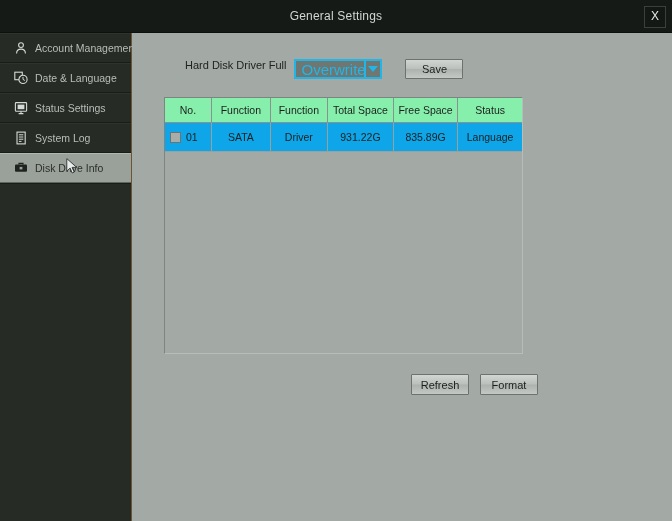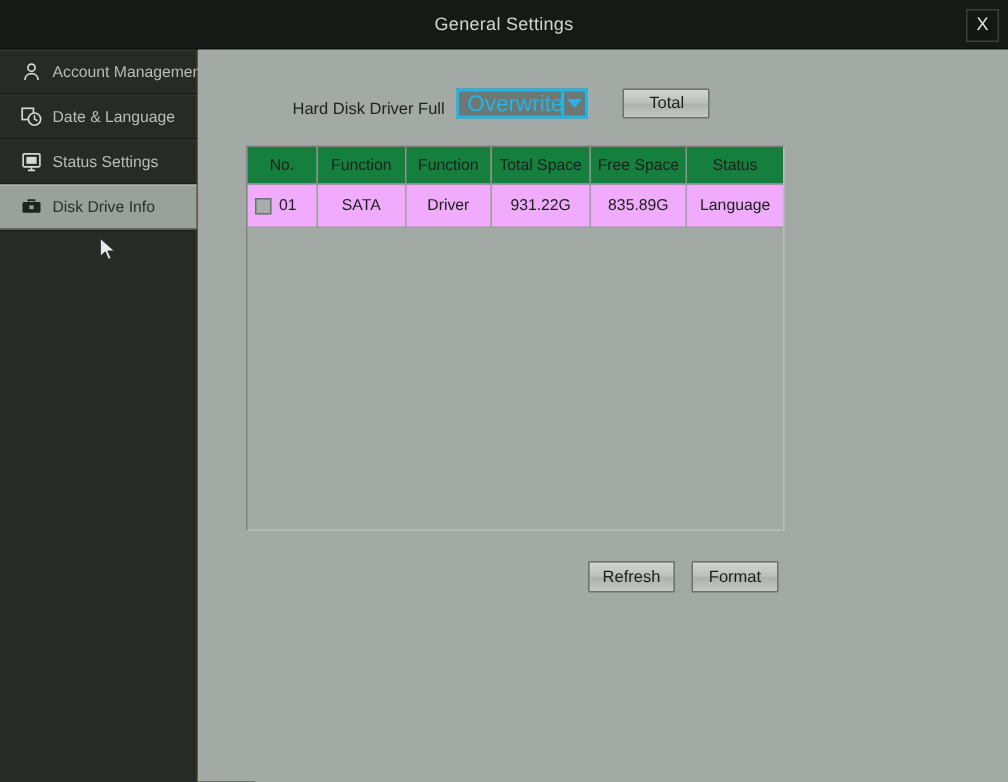--- a/index.html
+++ b/index.html
@@ -114,24 +114,24 @@
   
   .content {
     flex: 1;
     background: #a3a9a5;
     position: relative;
   }
 
   
   .top-row {
     position: absolute;
-    left: 32px;
+    left: 22px;
     top: 26px;
     display: flex;
-    align-items: flex-end;
+    align-items: flex-start;
     padding-left: 31px;
   }
   .field-label {
     color: #20231f;
     font-size: 11px;
     margin-right: 8px;
     white-space: nowrap;
   }
   .select-box {
     width: 88px;
@@ -199,37 +199,37 @@
     background: #a3a9a5;
     overflow: hidden;
   }
   table.dt {
     width: 100%;
     border-collapse: collapse;
     table-layout: fixed;
   }
   table.dt th {
     height: 22px;
-    background: #15803d;
+    background: #86efac;
     color: #1c1f1c;
     font-size: 10.5px;
     font-weight: normal;
     border-right: 1px solid #8b918c;
     border-bottom: 1px solid #8b918c;
     text-align: center;
   }
   table.dt th:last-child { border-right: none; }
   table.dt td {
     height: 26px;
     color: #1c1f1c;
     font-size: 10.5px;
     text-align: center;
     border-right: 1px solid #9aa09b;
     border-bottom: 1px solid #9aa09b;
-    background: #f0abfc;
+    background: #0ea5e9;
   }
   table.dt td:last-child { border-right: none; }
   td.cell-no {
     text-align: left;
     padding-left: 5px;
   }
   .no-wrap {
     display: flex;
     align-items: center;
     gap: 5px;
@@ -240,21 +240,21 @@
     box-sizing: border-box;
     border: 1px solid #6d736e;
     background: #a7ada8;
     cursor: pointer;
     flex: 0 0 auto;
   }
 
   
   .bottom-row {
     position: absolute;
-    left: 260px;
+    left: 279px;
     top: 341px;
     display: flex;
     gap: 11px;
   }
   .bottom-row .btn { min-width: 58px; height: 21px; }
 
   
   .cursor {
     position: absolute;
     left: 66px;
@@ -303,20 +303,29 @@
         <span class="side-icon">
           <svg width="14" height="14" viewBox="0 0 14 14">
               <rect x="1.4" y="1.6" width="11.2" height="8.6" rx="0.8" fill="none" stroke="#d6dad6" stroke-width="1.1"></rect>
               <rect x="3.6" y="3.6" width="6.8" height="4.6" fill="#d6dad6"></rect>
               <path d="M7 10.2v2.2M4.6 12.6h4.8" stroke="#d6dad6" stroke-width="1.1" fill="none"></path>
             </svg>
         </span>
         <span class="side-label">Status Settings</span>
       </div>
 
+      <div class="side-item">
+        <span class="side-icon">
+          <svg width="14" height="14" viewBox="0 0 14 14">
+              <rect x="3" y="1.1" width="8.2" height="11.8" fill="none" stroke="#d6dad6" stroke-width="1.1"></rect>
+              <path d="M4.9 3.8h4.4M4.9 6h4.4M4.9 8.2h4.4M4.9 10.4h2.6" stroke="#d6dad6" stroke-width="1" fill="none"></path>
+            </svg>
+        </span>
+        <span class="side-label">System Log</span>
+      </div>
 
       <div class="side-item selected">
         <span class="side-icon">
           <svg width="14" height="14" viewBox="0 0 14 14">
               <path d="M5 3.4V2.4h4v1" fill="none" stroke="#1f231f" stroke-width="1.2"></path>
               <rect x="1" y="3.6" width="12" height="7.2" rx="1" fill="#1f231f"></rect>
               <rect x="5.6" y="5.9" width="2.8" height="2.5" fill="#9aa09a"></rect>
             </svg>
         </span>
         <span class="side-label">Disk Drive Info</span>
@@ -330,21 +339,21 @@
     <div class="content">
 
       <div class="top-row">
         <span class="field-label">Hard Disk Driver Full</span>
         <div class="select-box">
           <span class="select-value">Overwrite</span>
           <span class="select-arrow-wrap">
               <span class="tri-down"></span>
             </span>
         </div>
-        <div class="btn save-btn">Total</div>
+        <div class="btn save-btn">Save</div>
       </div>
 
       <div class="table-panel">
         <table class="dt">
           <colgroup>
             <col style="width:13%">
               <col style="width:16.5%">
               <col style="width:16%">
             <col style="width:18.5%">
               <col style="width:18%">

